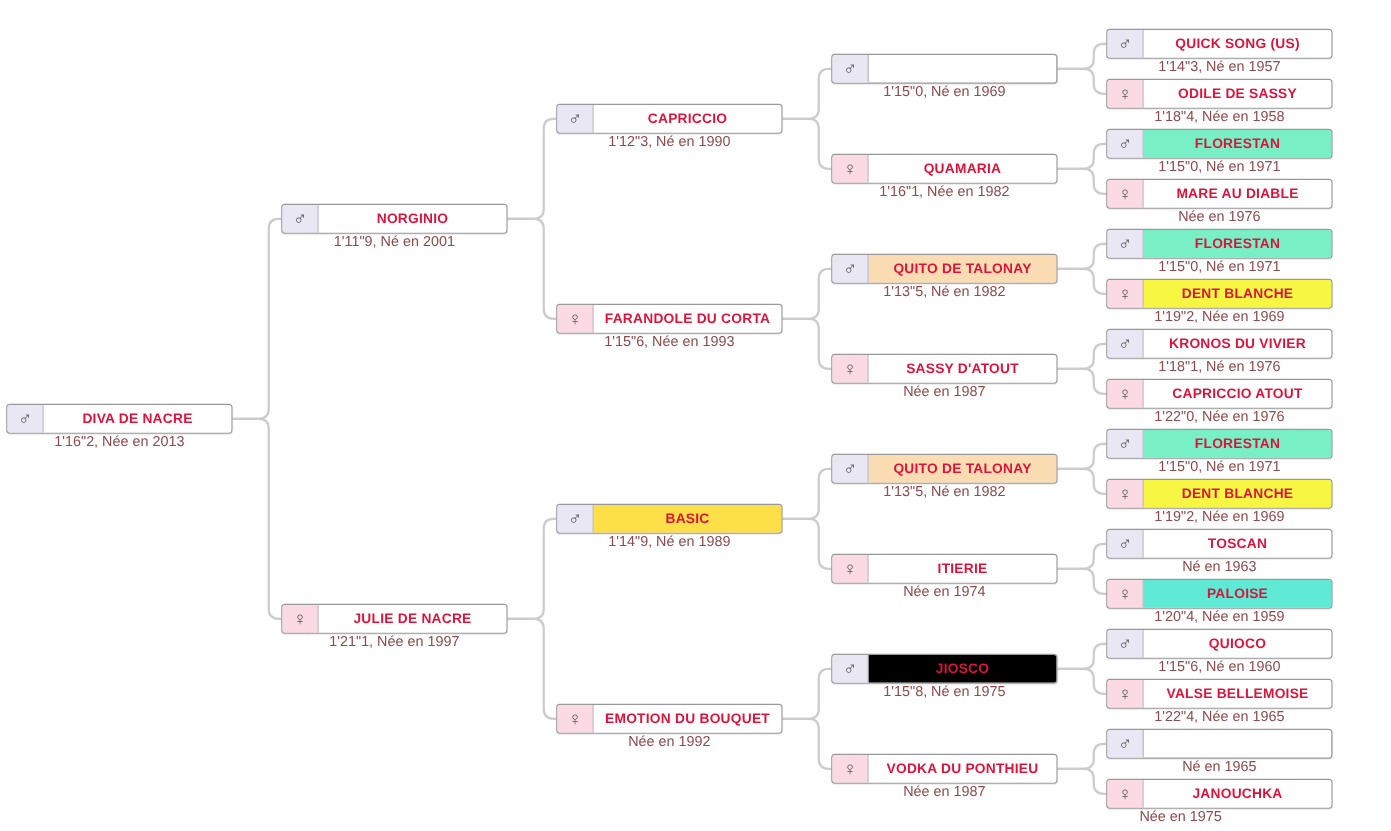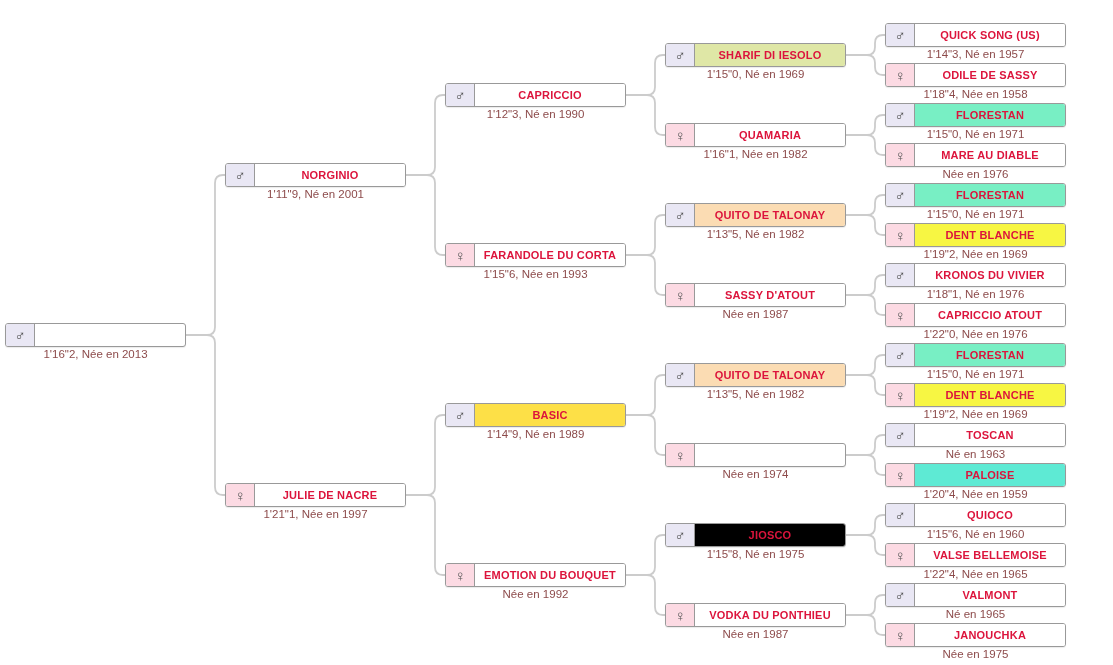--- a/index.html
+++ b/index.html
@@ -61,20 +61,21 @@
       <path d="M 846 375 L 867 375 Q 875 375 875 383 L 875 387 Q 875 395 883 395 L 885 395" fill="none" stroke="#cccccc" stroke-width="1.8"></path>
       <path d="M 846 455 L 867 455 Q 875 455 875 447 L 875 443 Q 875 435 883 435 L 885 435" fill="none" stroke="#cccccc" stroke-width="1.8"></path>
       <path d="M 846 455 L 867 455 Q 875 455 875 463 L 875 467 Q 875 475 883 475 L 885 475" fill="none" stroke="#cccccc" stroke-width="1.8"></path>
       <path d="M 846 535 L 867 535 Q 875 535 875 527 L 875 523 Q 875 515 883 515 L 885 515" fill="none" stroke="#cccccc" stroke-width="1.8"></path>
       <path d="M 846 535 L 867 535 Q 875 535 875 543 L 875 547 Q 875 555 883 555 L 885 555" fill="none" stroke="#cccccc" stroke-width="1.8"></path>
       <path d="M 846 615 L 867 615 Q 875 615 875 607 L 875 603 Q 875 595 883 595 L 885 595" fill="none" stroke="#cccccc" stroke-width="1.8"></path>
       <path d="M 846 615 L 867 615 Q 875 615 875 623 L 875 627 Q 875 635 883 635 L 885 635" fill="none" stroke="#cccccc" stroke-width="1.8"></path>
     </svg>
     <div class="node" style="left:5px;top:323px">
       <span class="gicon male">♂</span>
+      <span class="nm" style="background:#ffffff">DIVA DE NACRE</span>
     </div>
     <div class="sub" style="left:5px;top:348px">1'16"2, Née en 2013</div>
     <div class="node" style="left:225px;top:163px">
       <span class="gicon male">♂</span>
       <span class="nm" style="background:#ffffff">NORGINIO</span>
     </div>
     <div class="sub" style="left:225px;top:188px">1'11"9, Né en 2001</div>
     <div class="node" style="left:225px;top:483px">
       <span class="gicon female">♀</span>
       <span class="nm" style="background:#ffffff">JULIE DE NACRE</span>
@@ -95,21 +96,20 @@
       <span class="nm" style="background:#fde047">BASIC</span>
     </div>
     <div class="sub" style="left:445px;top:428px">1'14"9, Né en 1989</div>
     <div class="node" style="left:445px;top:563px">
       <span class="gicon female">♀</span>
       <span class="nm" style="background:#ffffff">EMOTION DU BOUQUET</span>
     </div>
     <div class="sub" style="left:445px;top:588px">Née en 1992</div>
     <div class="node" style="left:665px;top:43px">
       <span class="gicon male">♂</span>
-      <span class="nm" style="background:#dfe7a6">SHARIF DI IESOLO</span>
     </div>
     <div class="sub" style="left:665px;top:68px">1'15"0, Né en 1969</div>
     <div class="node" style="left:665px;top:123px">
       <span class="gicon female">♀</span>
       <span class="nm" style="background:#ffffff">QUAMARIA</span>
     </div>
     <div class="sub" style="left:665px;top:148px">1'16"1, Née en 1982</div>
     <div class="node" style="left:665px;top:203px">
       <span class="gicon male">♂</span>
       <span class="nm" style="background:#fbdcb3">QUITO DE TALONAY</span>
@@ -120,20 +120,21 @@
       <span class="nm" style="background:#ffffff">SASSY D'ATOUT</span>
     </div>
     <div class="sub" style="left:665px;top:308px">Née en 1987</div>
     <div class="node" style="left:665px;top:363px">
       <span class="gicon male">♂</span>
       <span class="nm" style="background:#fbdcb3">QUITO DE TALONAY</span>
     </div>
     <div class="sub" style="left:665px;top:388px">1'13"5, Né en 1982</div>
     <div class="node" style="left:665px;top:443px">
       <span class="gicon female">♀</span>
+      <span class="nm" style="background:#ffffff">ITIERIE</span>
     </div>
     <div class="sub" style="left:665px;top:468px">Née en 1974</div>
     <div class="node" style="left:665px;top:523px">
       <span class="gicon male">♂</span>
       <span class="nm" style="background:#000000">JIOSCO</span>
     </div>
     <div class="sub" style="left:665px;top:548px">1'15"8, Né en 1975</div>
     <div class="node" style="left:665px;top:603px">
       <span class="gicon female">♀</span>
       <span class="nm" style="background:#ffffff">VODKA DU PONTHIEU</span>
@@ -204,21 +205,20 @@
       <span class="nm" style="background:#ffffff">QUIOCO</span>
     </div>
     <div class="sub" style="left:885px;top:528px">1'15"6, Né en 1960</div>
     <div class="node" style="left:885px;top:543px">
       <span class="gicon female">♀</span>
       <span class="nm" style="background:#ffffff">VALSE BELLEMOISE</span>
     </div>
     <div class="sub" style="left:885px;top:568px">1'22"4, Née en 1965</div>
     <div class="node" style="left:885px;top:583px">
       <span class="gicon male">♂</span>
-      <span class="nm" style="background:#ffffff">VALMONT</span>
     </div>
     <div class="sub" style="left:885px;top:608px">Né en 1965</div>
     <div class="node" style="left:885px;top:623px">
       <span class="gicon female">♀</span>
       <span class="nm" style="background:#ffffff">JANOUCHKA</span>
     </div>
-    <div class="sub" style="left:885px;top:648px">Née en 1975</div>
+    <div class="sub" style="left:854px;top:648px">Née en 1975</div>
   </div>
 
 </body></html>

